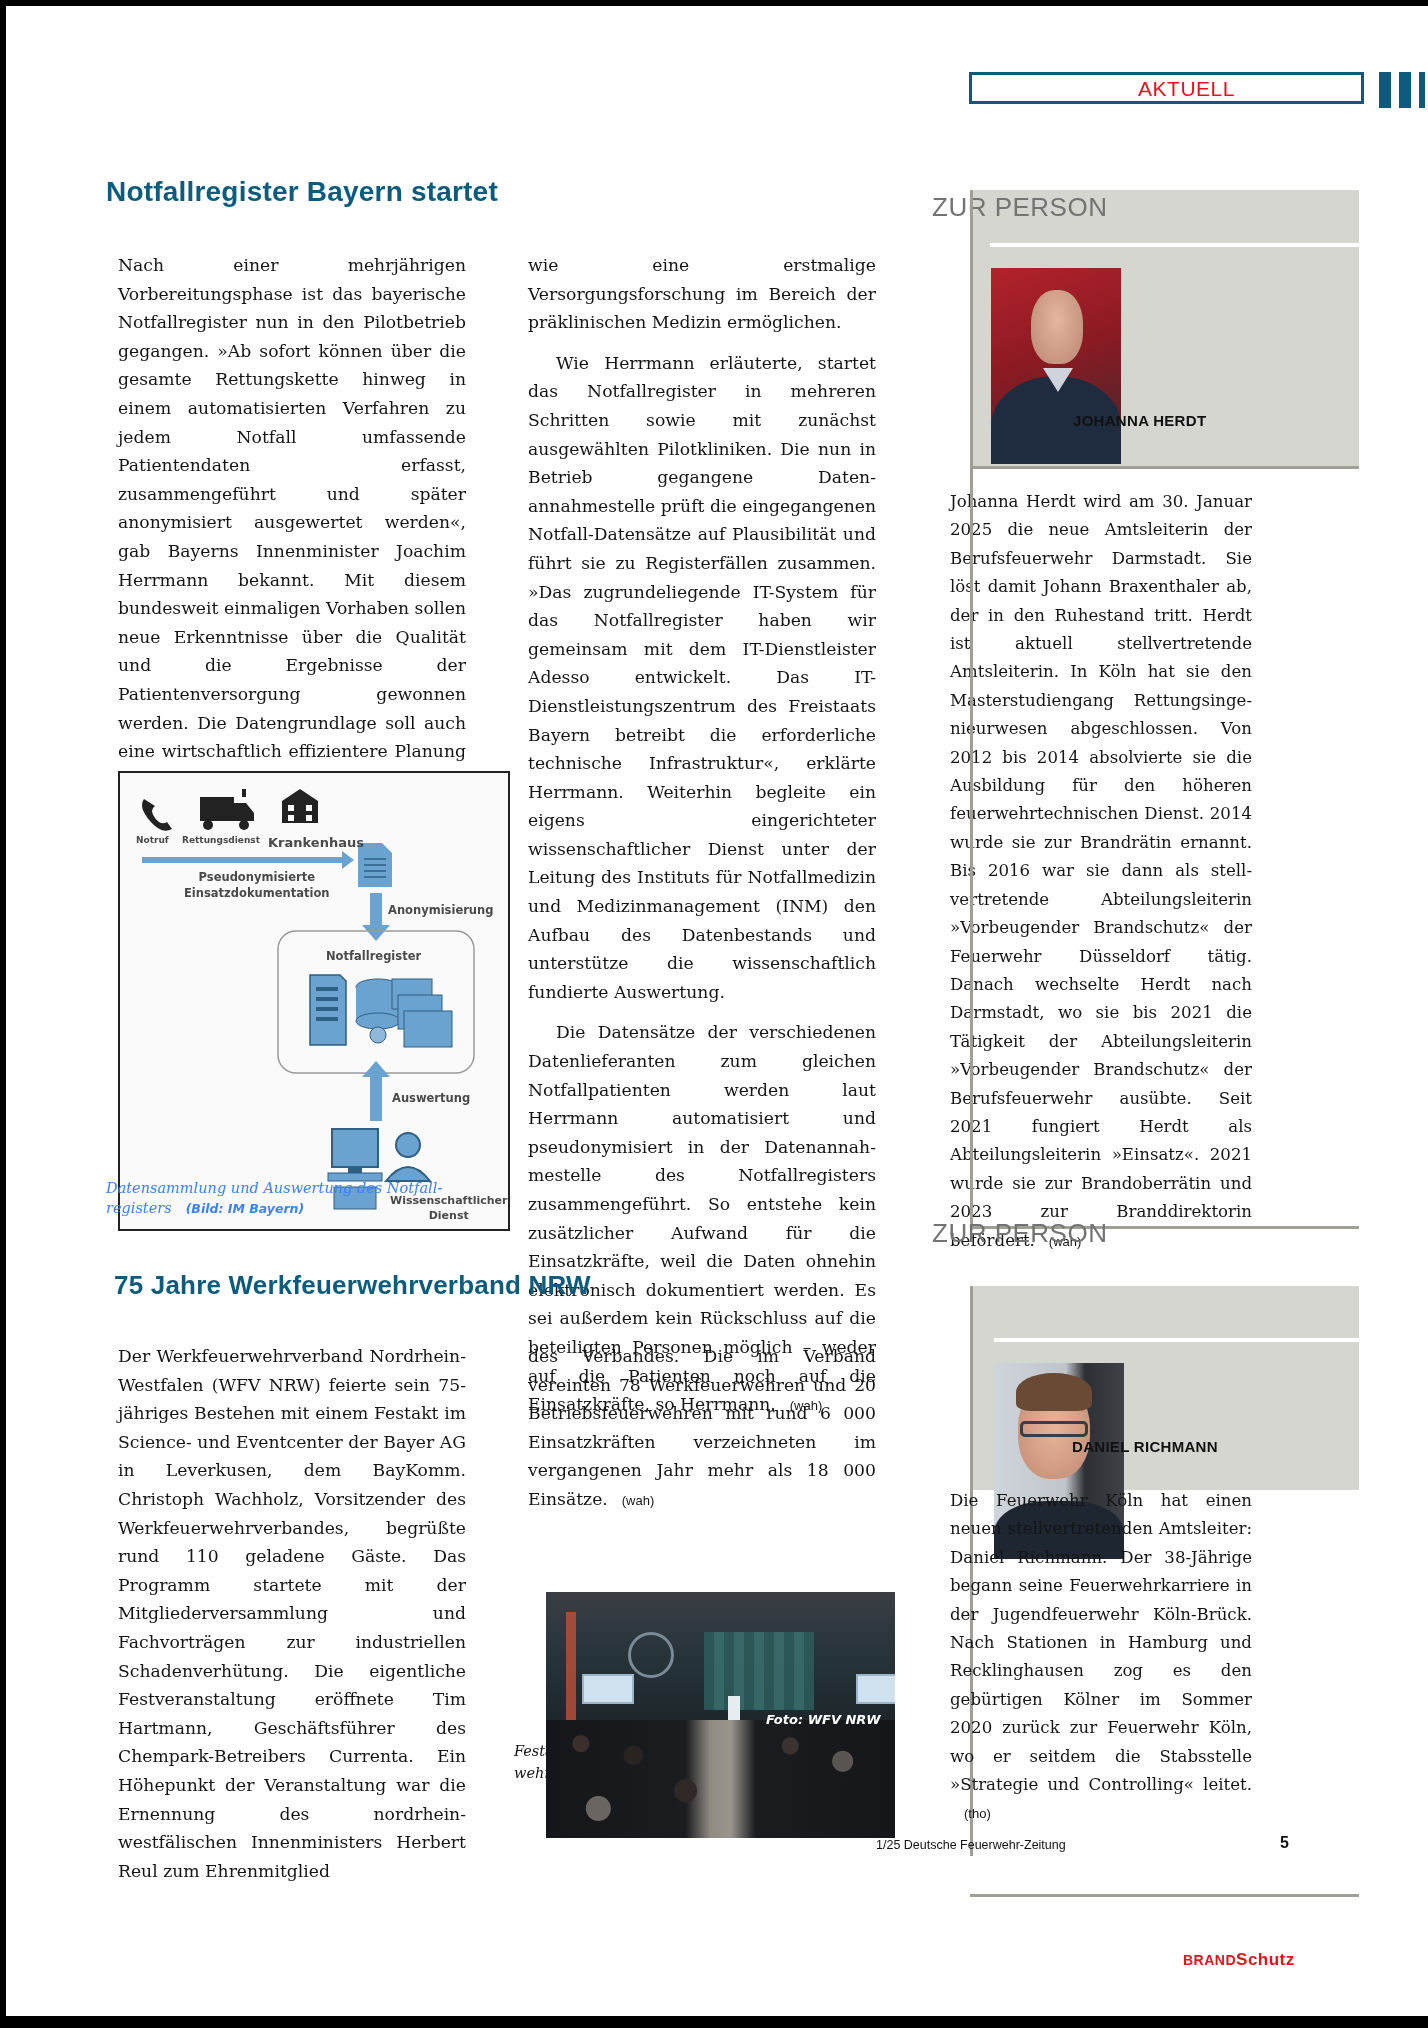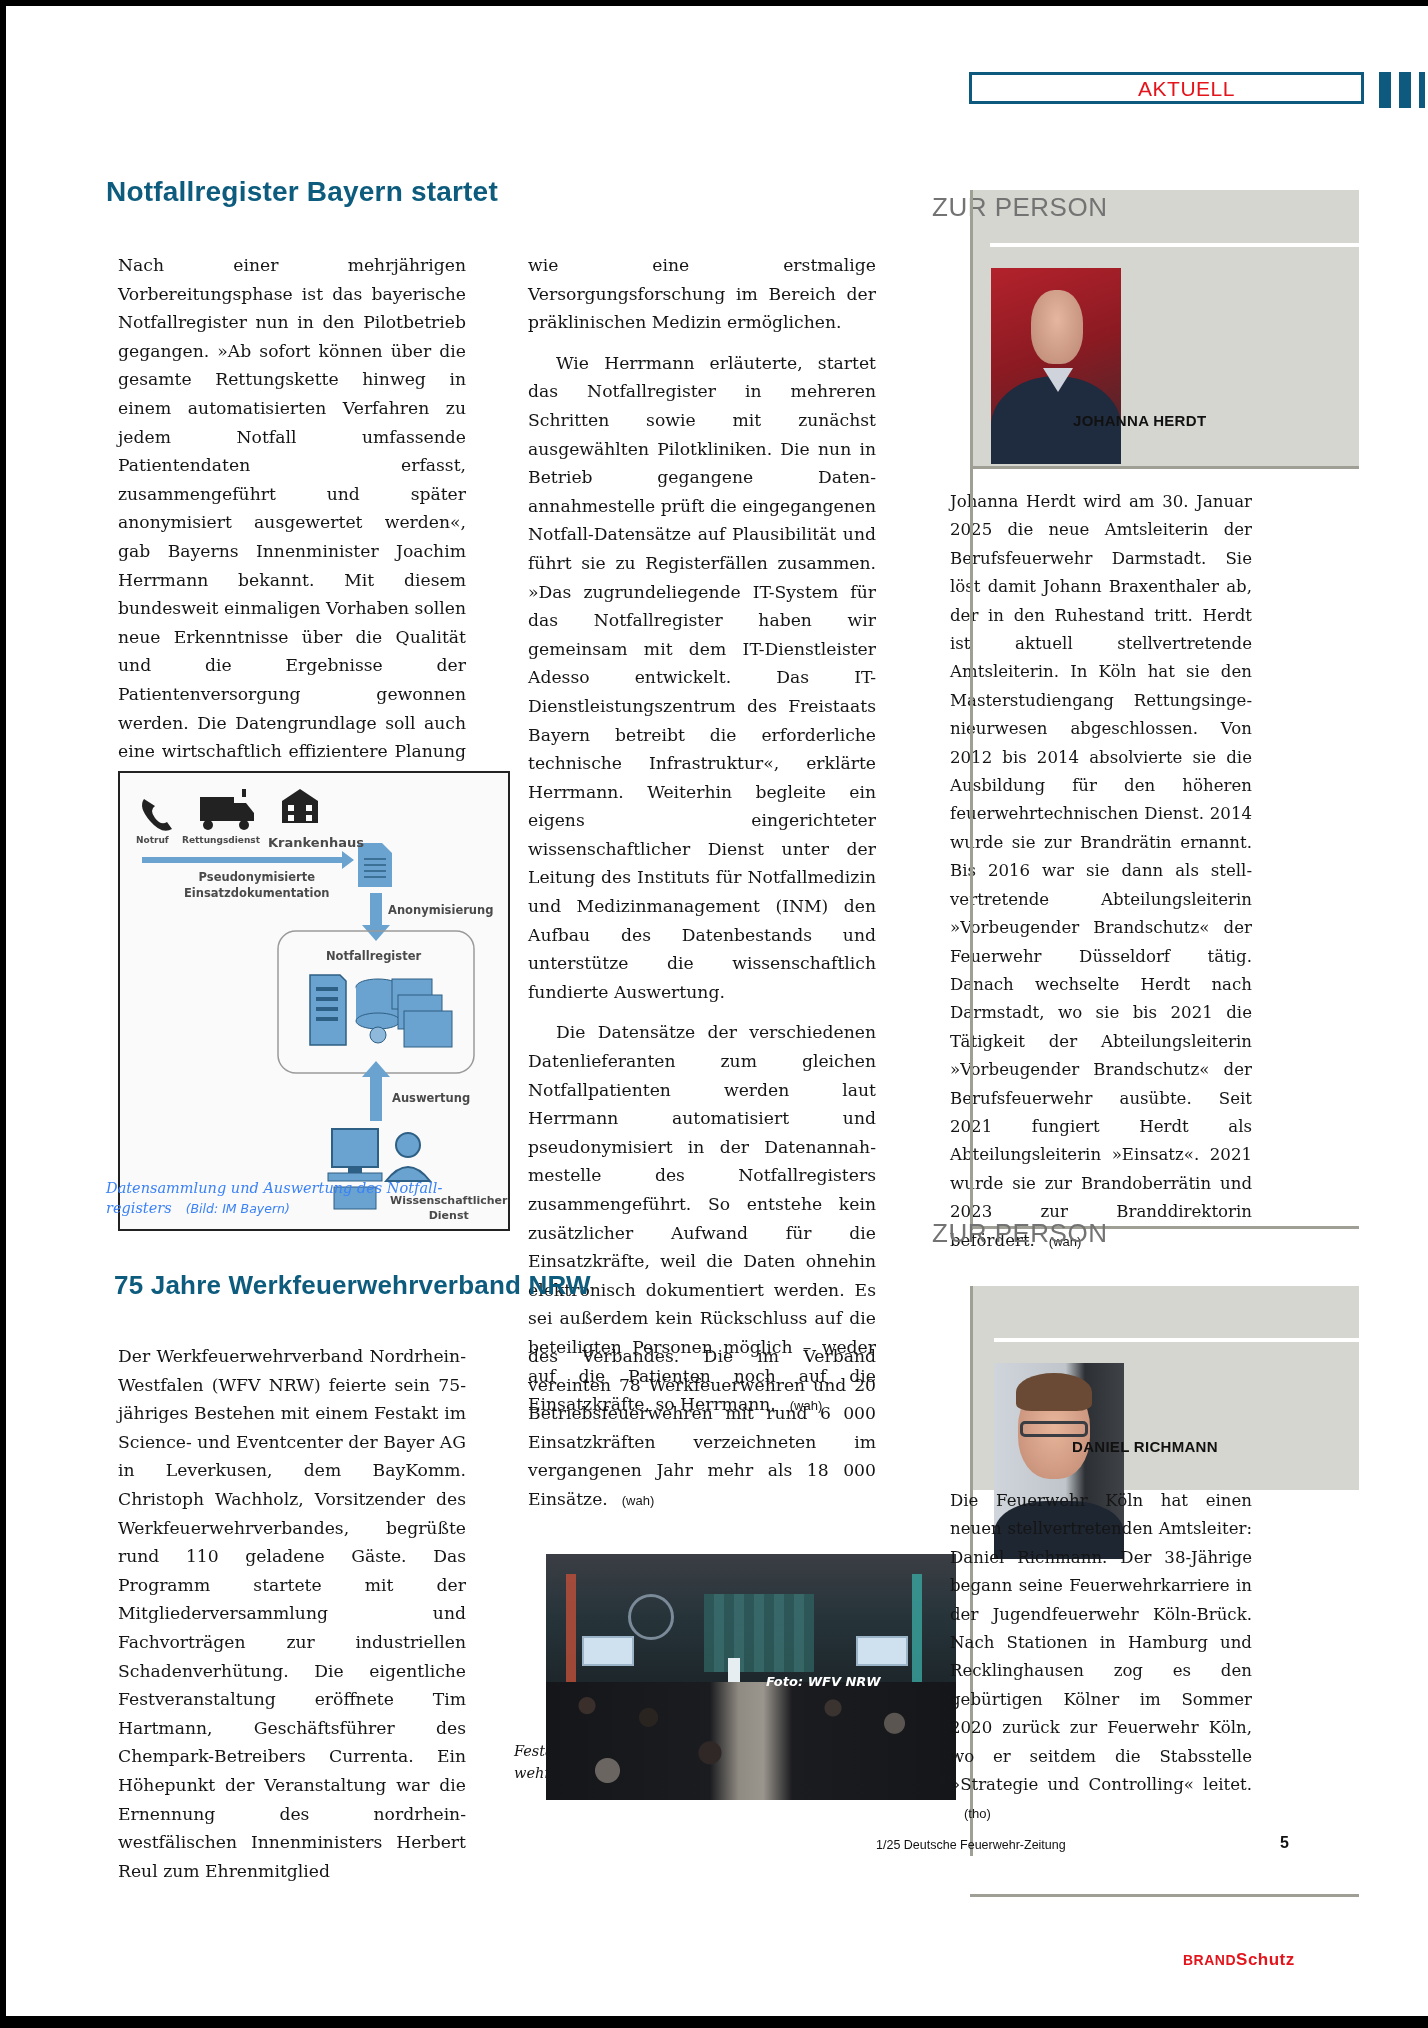--- a/index.html
+++ b/index.html
@@ -37,24 +37,24 @@
   .photo-richmann { background: linear-gradient(90deg, #cfd5da 0%, #bfc5ca 55%, #2c2f33 70%, #3f4247 100%); }
   .photo-richmann .face { position: absolute; left: 24px; top: 20px; width: 72px; height: 96px; border-radius: 46% 46% 44% 44%; background: radial-gradient(ellipse at 50% 45%, #e8b59b, #c08a72); }
   .photo-richmann .hair { position: absolute; left: 22px; top: 10px; width: 76px; height: 38px; border-radius: 50% 50% 20% 20%; background: #6a4a34; }
   .photo-richmann .glasses { position: absolute; left: 26px; top: 58px; width: 68px; height: 16px; border: 3px solid #3a3d42; border-radius: 5px; box-sizing: border-box; }
   .photo-richmann .body { position: absolute; left: 0; top: 138px; width: 130px; height: 80px; border-radius: 40% 40% 0 0; background: #1e2632; }
 
   
   .diagram { position: absolute; left: 112px; top: 765px; width: 392px; height: 460px; border: 2px solid #222; background: #fafafa; box-sizing: border-box; }
   .diagram .dlabel { position: absolute; font-family: "DejaVu Sans", sans-serif; color: #4a4a4a; font-weight: bold; }
   .caption { position: absolute; font-style: italic; font-size: 14.5px; color: #3b82f6; line-height: 20px; }
-  .caption .credit { font-family: "DejaVu Sans", sans-serif; font-style: italic; font-weight: normal; font-size: 12.5px; margin-left: 14px; }
-
-  
-  .event-photo { position: absolute; left: 540px; top: 1548px; width: 410px; height: 246px; overflow: hidden; background: #ec4899; }
+  .caption .credit { font-family: "DejaVu Sans", sans-serif; font-style: italic; font-weight: bold; font-size: 12.5px; margin-left: 14px; }
+
+  
+  .event-photo { position: absolute; left: 540px; top: 1586px; width: 349px; height: 246px; overflow: hidden; background: #ec4899; }
   .event-photo .hall { position: absolute; left: 0; top: 0; right: 0; height: 140px; background: linear-gradient(180deg, #3b3e44 0%, #26343a 45%, #1c2428 100%); }
   .event-photo .wall { position: absolute; left: 158px; top: 40px; width: 110px; height: 78px; background: repeating-linear-gradient(90deg, #2d5c5c 0 10px, #3a7070 10px 20px); opacity: 0.85; }
   .event-photo .screen { position: absolute; top: 82px; width: 48px; height: 26px; background: #cfe0ee; border: 2px solid #9cb4c8; }
   .event-photo .pillar-l { position: absolute; left: 20px; top: 20px; width: 10px; height: 120px; background: #c0503a; opacity: 0.8; }
   .event-photo .pillar-r { position: absolute; left: 366px; top: 20px; width: 10px; height: 120px; background: #3aa6a0; opacity: 0.8; }
   .event-photo .logo-ring { position: absolute; left: 82px; top: 40px; width: 40px; height: 40px; border: 3px solid #7b8a99; border-radius: 50%; }
   .event-photo .podium { position: absolute; left: 182px; top: 104px; width: 12px; height: 30px; background: #e6eef2; }
   .event-photo .crowd { position: absolute; left: 0; top: 128px; right: 0; bottom: 0; background:
       radial-gradient(circle at 10% 20%, #3a2f2a 0 8px, transparent 9px),
       radial-gradient(circle at 25% 30%, #2a2420 0 9px, transparent 10px),

